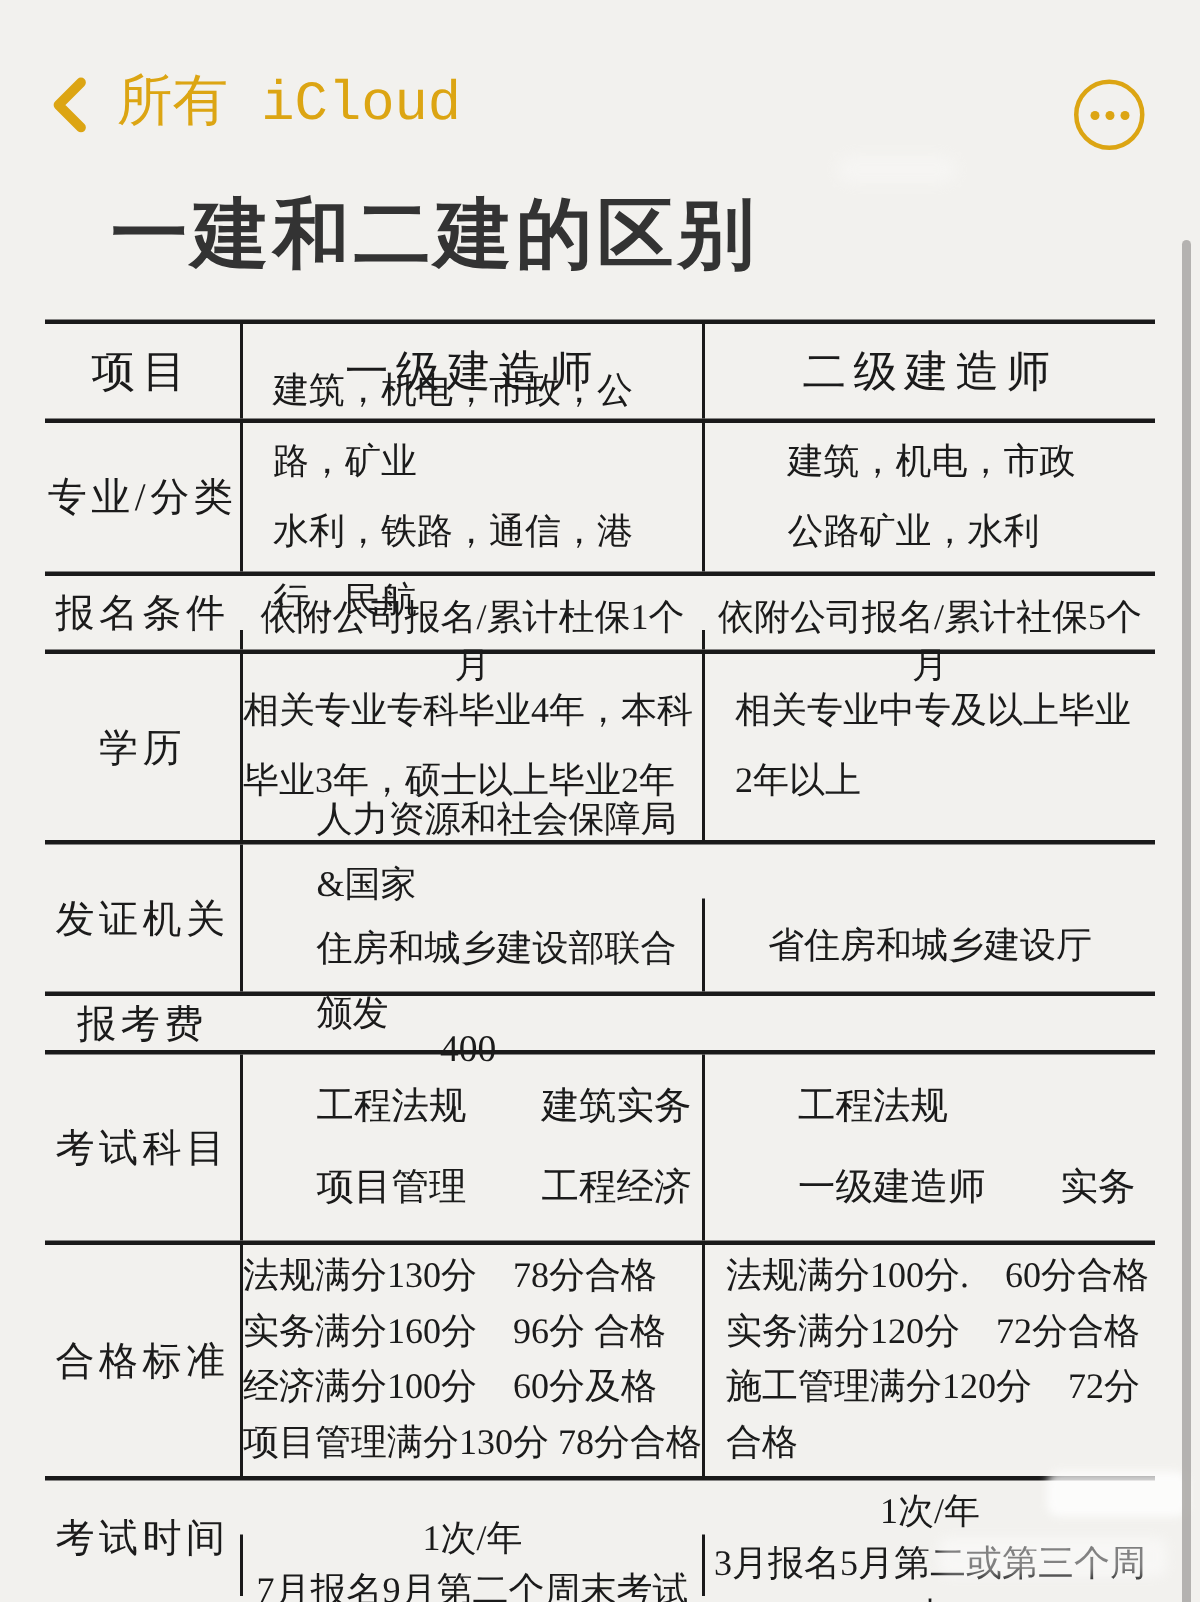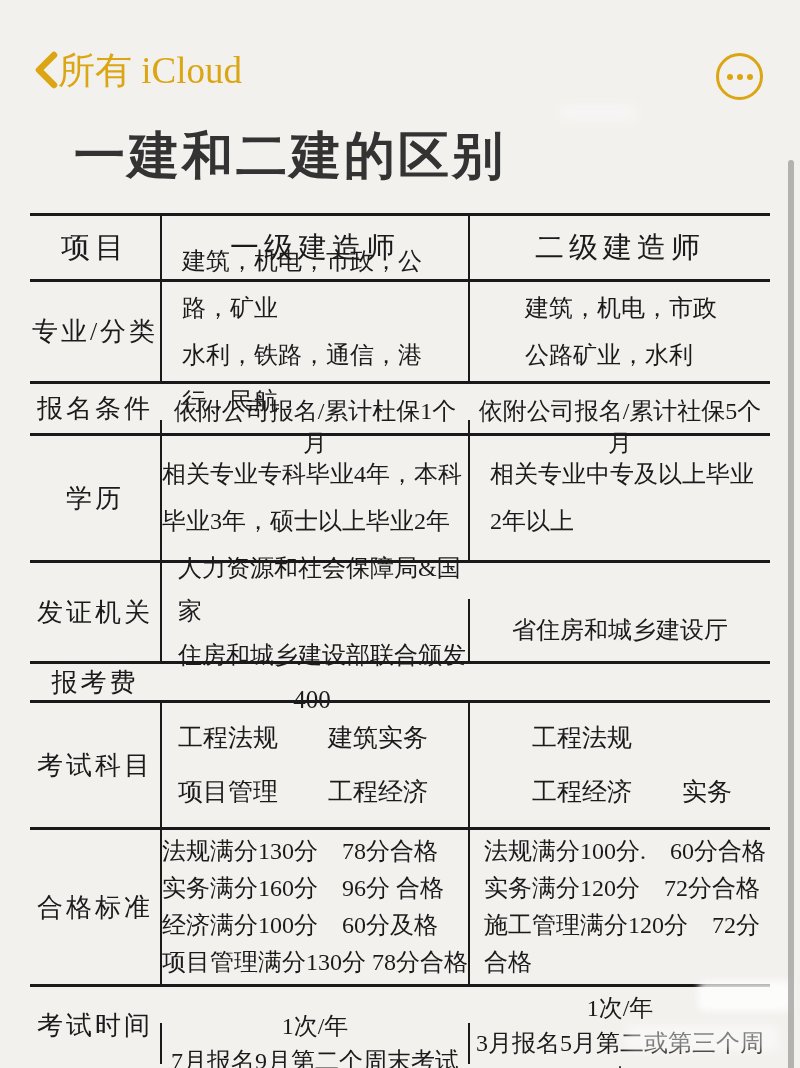--- a/index.html
+++ b/index.html
@@ -14,23 +14,23 @@
     position:relative;
     width:800px;height:1068px;
     background:var(--bg);
     overflow:hidden;
     font-family:"Liberation Serif","DejaVu Serif",serif;
     color:var(--text);
   }
   
   .nav-back{
     position:absolute;left:34px;top:50px;
-    display:flex;align-items:center;gap:0;
+    display:flex;align-items:center;gap:20px;
     color:var(--accent);
-    font-family:Liberation Serif, serif;
+    font-family:Liberation Mono, monospace;
     font-size:37px;line-height:1;
     cursor:pointer;
     justify-content:flex-end;
   }
   .more-btn{
     position:absolute;left:716px;top:53px;
     width:47px;height:47px;box-sizing:border-box;
     border:3.5px solid var(--accent);border-radius:50%;
     display:flex;align-items:center;justify-content:center;gap:4px;
     cursor:pointer;
@@ -61,21 +61,21 @@
   .ln{display:block;font-family:Liberation Serif, serif;}
   .fs24 .ln{font-size:24px;}
   .fs25 .ln{font-size:25px;}
   .lh19 .ln{line-height:1.95;}
   .lh21 .ln{line-height:2.15;}
   .lh18 .ln{line-height:1.8;}
   .lh152 .ln{line-height:1.55;}
   .lh145 .ln{line-height:1.45;}
   .p20{padding-left:20px;}
   .p26{}
-  .p36{padding-left:16px;}
+  .p36{padding-left:49px;}
   .p55{padding-left:55px;}
   .p62{padding-left:62px;}
   .p12{padding-left:14px;}
   
   .h62{height:66px;}  .h102{height:102px;} .h52{height:52px;}
   .h127{height:127px;}.h101{height:101px;} .h53{height:39px;}
   .h157{height:157px;}.h80{height:80px;}
   
   .scrollbar{
     position:absolute;left:788px;top:160px;width:6px;height:920px;
@@ -172,21 +172,21 @@
       </div>
 
       <div class="tr h127">
         <div class="td col-label">考试科目</div>
         <div class="td col-a left p36 fs25 lh21">
           <span class="ln">工程法规　　建筑实务</span>
           <span class="ln">项目管理　　工程经济</span>
         </div>
         <div class="td col-b left p62 fs25 lh21">
           <span class="ln">工程法规</span>
-          <span class="ln">工程经济　　实务</span>
+          <span class="ln">一级建造师　　实务</span>
         </div>
       </div>
 
       <div class="tr h157">
         <div class="td col-label">合格标准</div>
         <div class="td col-a left p26 fs24 lh152">
           <span class="ln">法规满分130分　78分合格</span>
           <span class="ln">实务满分160分　96分 合格</span>
           <span class="ln">经济满分100分　60分及格</span>
           <span class="ln">项目管理满分130分 78分合格</span>

